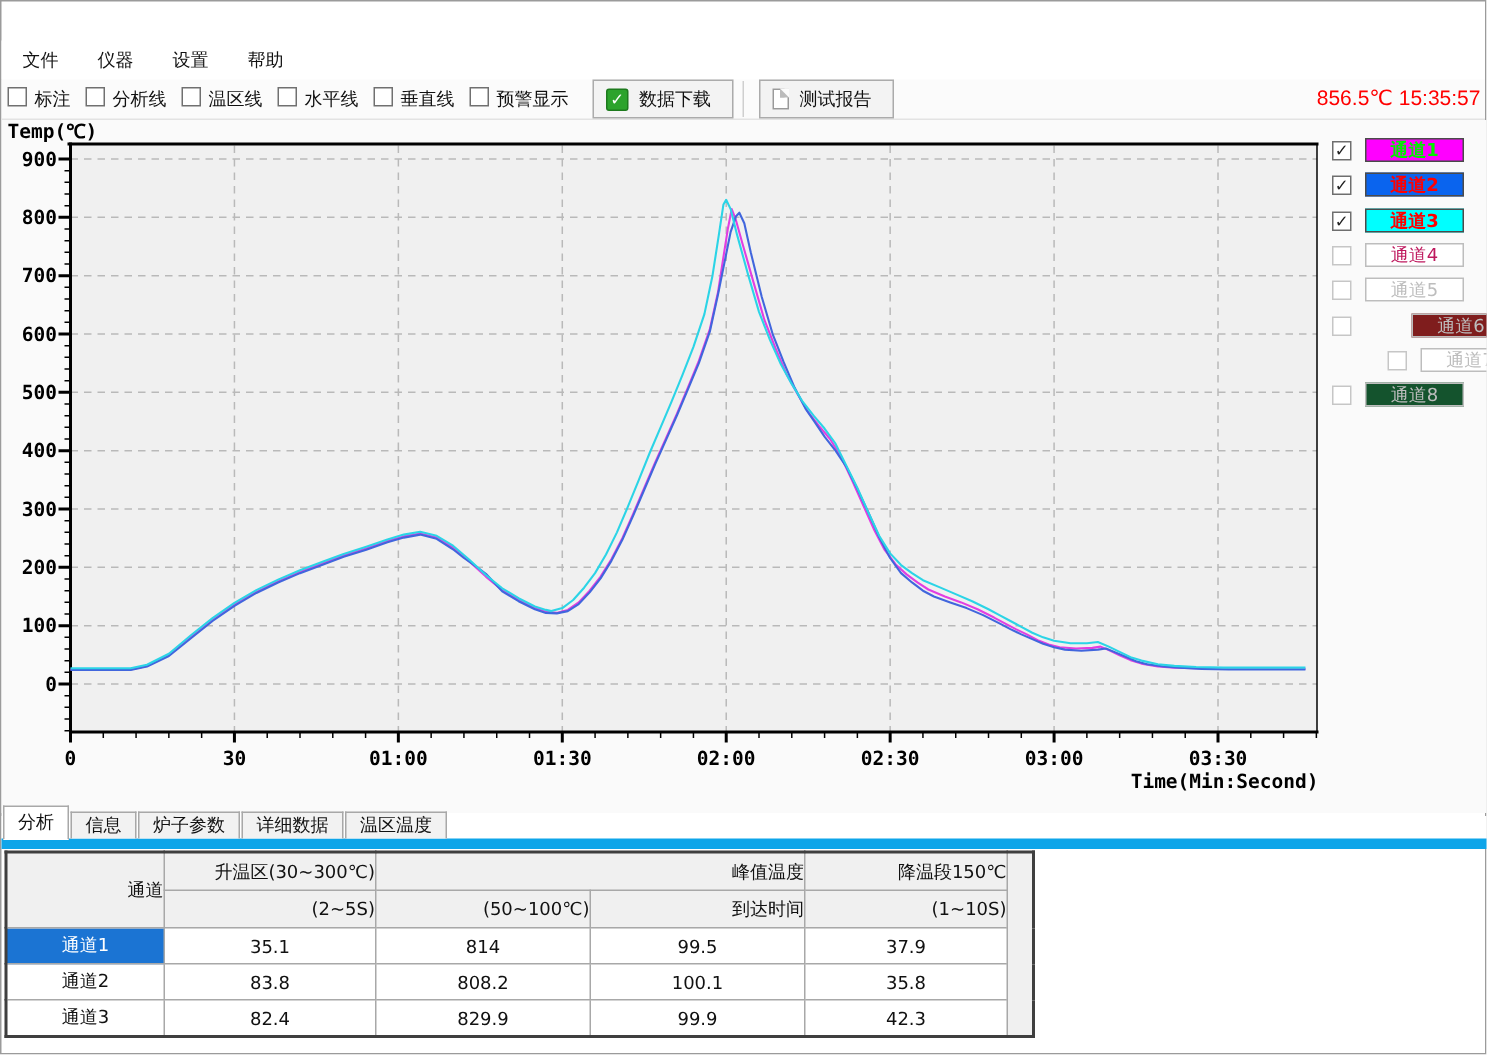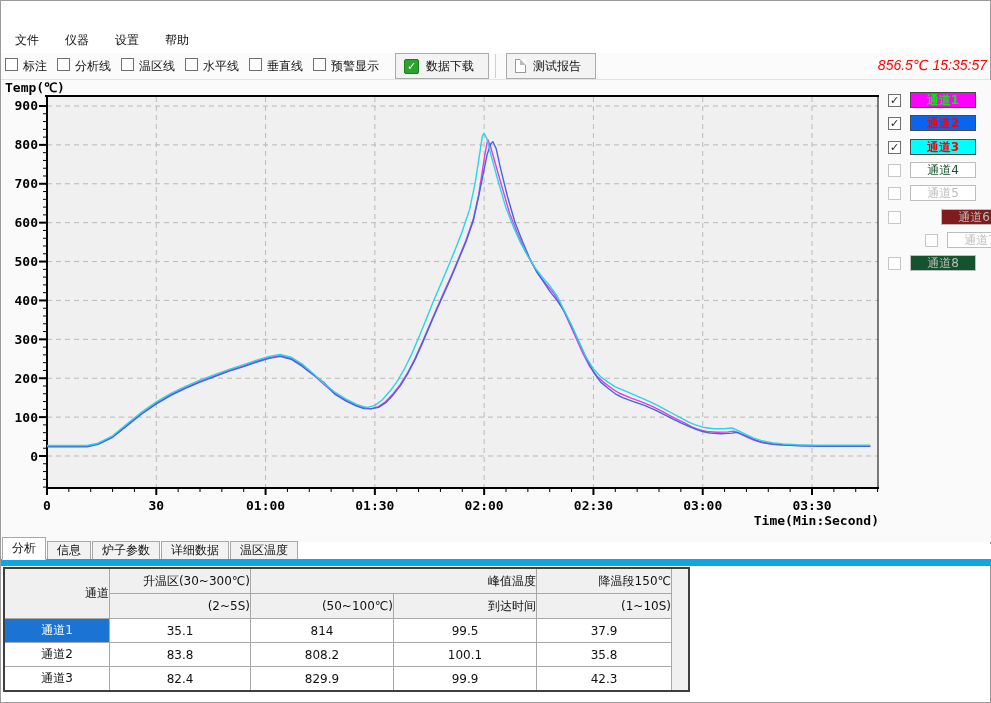--- a/index.html
+++ b/index.html
@@ -27,21 +27,21 @@
   .tbtn{height:24px;display:flex;align-items:center;border:1px solid #ababab;background:#f3f3f3;
         padding:0 14px 0 8px;margin-left:10px;}
   .tbtn .ticn{width:15px;height:15px;margin-right:7px;flex:none;}
   .dl-icn{background:#2ca32c;border:1px solid #1d7a1d;border-radius:2px;color:#fff;font-size:11px;font-weight:bold;
           display:flex;align-items:center;justify-content:center;box-sizing:border-box;}
   .doc-icn{background:#fff;border:1px solid #9a9a9a;width:11px!important;height:14px!important;position:relative;box-sizing:border-box;}
   .doc-icn::after{content:"";position:absolute;right:-1px;top:-1px;border:3px solid;
                   border-color:#fbfbfb #fbfbfb #bbb #bbb;}
   .vsep{width:1px;height:24px;background:#cfcfcf;margin-left:6px;}
   .clock{position:absolute;right:3px;top:56px;color:#ff0000;font-size:14px;
-         font-family:"Liberation Sans","DejaVu Sans",sans-serif;font-style:italic;}
+         font-family:"Liberation Sans","DejaVu Sans",sans-serif;}
   
   .chart-region{position:absolute;top:79px;left:0;width:991px;height:462px;background:#fafafa;}
   .chart-region svg text{font-family:"DejaVu Sans Mono","Liberation Mono",monospace;font-weight:bold;
                          font-size:13px;fill:#000;}
   .chart-region svg text.axis-title{font-size:13px;}
   
   .legend{position:absolute;left:887px;top:0;width:104px;}
   .leg-row{position:absolute;left:0;height:18px;display:flex;align-items:center;}
   .leg-cb{width:13px;height:13px;background:#fff;border:1px solid #6e6e6e;box-sizing:border-box;
           font-size:11px;line-height:11px;text-align:center;color:#222;flex:none;}
@@ -262,21 +262,21 @@
       <div class="leg-row" style="top: 113px;">
         <span class="leg-cb">✓</span>
         <span class="leg-box" style="background: rgb(10, 100, 238); color: rgb(255, 0, 0);">通道2</span>
       </div>
       <div class="leg-row" style="top: 137px;">
         <span class="leg-cb">✓</span>
         <span class="leg-box" style="background: rgb(0, 255, 255); color: rgb(255, 0, 0);">通道3</span>
       </div>
       <div class="leg-row" style="top: 160px;">
         <span class="leg-cb off"></span>
-        <span class="leg-box off" style="background: rgb(255, 255, 255); color: #14532d;">通道4</span>
+        <span class="leg-box off" style="background: rgb(255, 255, 255); color: #be185d;">通道4</span>
       </div>
       <div class="leg-row" style="top: 183px;">
         <span class="leg-cb off"></span>
         <span class="leg-box off" style="background: rgb(255, 255, 255); color: rgb(189, 189, 189);">通道5</span>
       </div>
       <div class="leg-row" style="top: 207px;">
         <span class="leg-cb off"></span>
         <span class="leg-box off" style="background: #7f1d1d; color: rgb(189, 189, 189); margin-left: 40px;">通道6</span>
       </div>
       <div class="leg-row" style="top: 230px; padding-left: 37px;">

